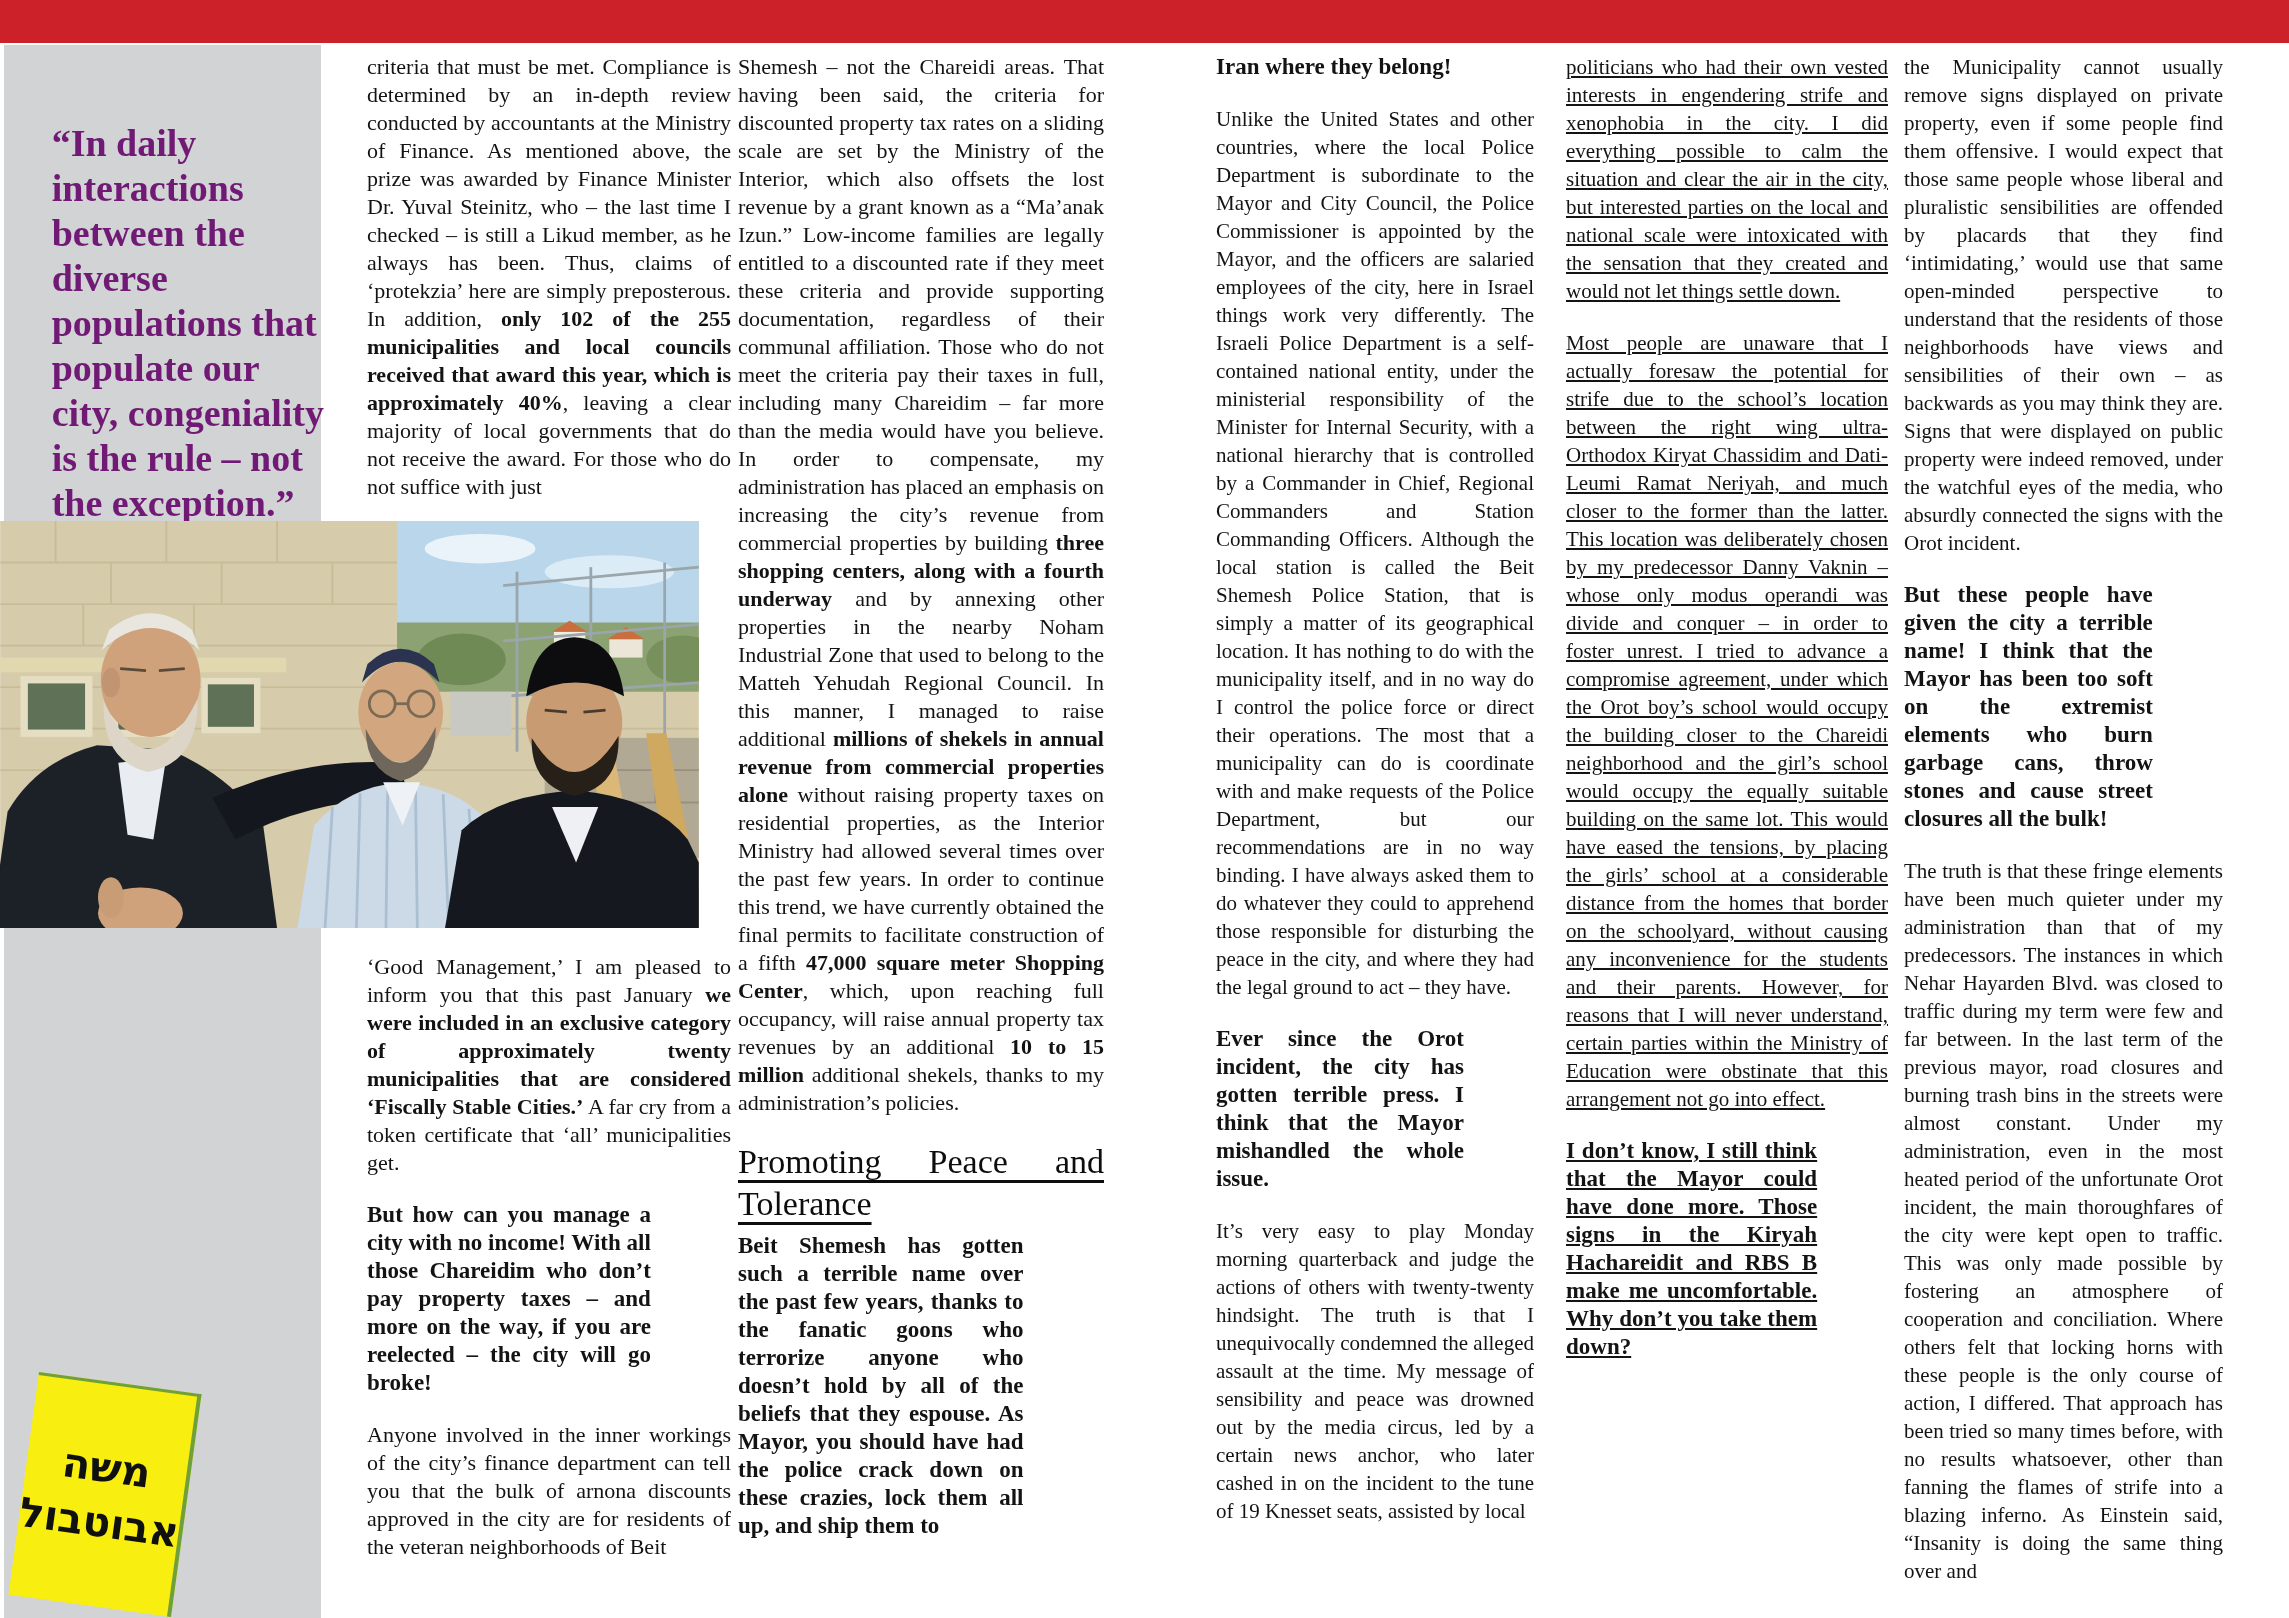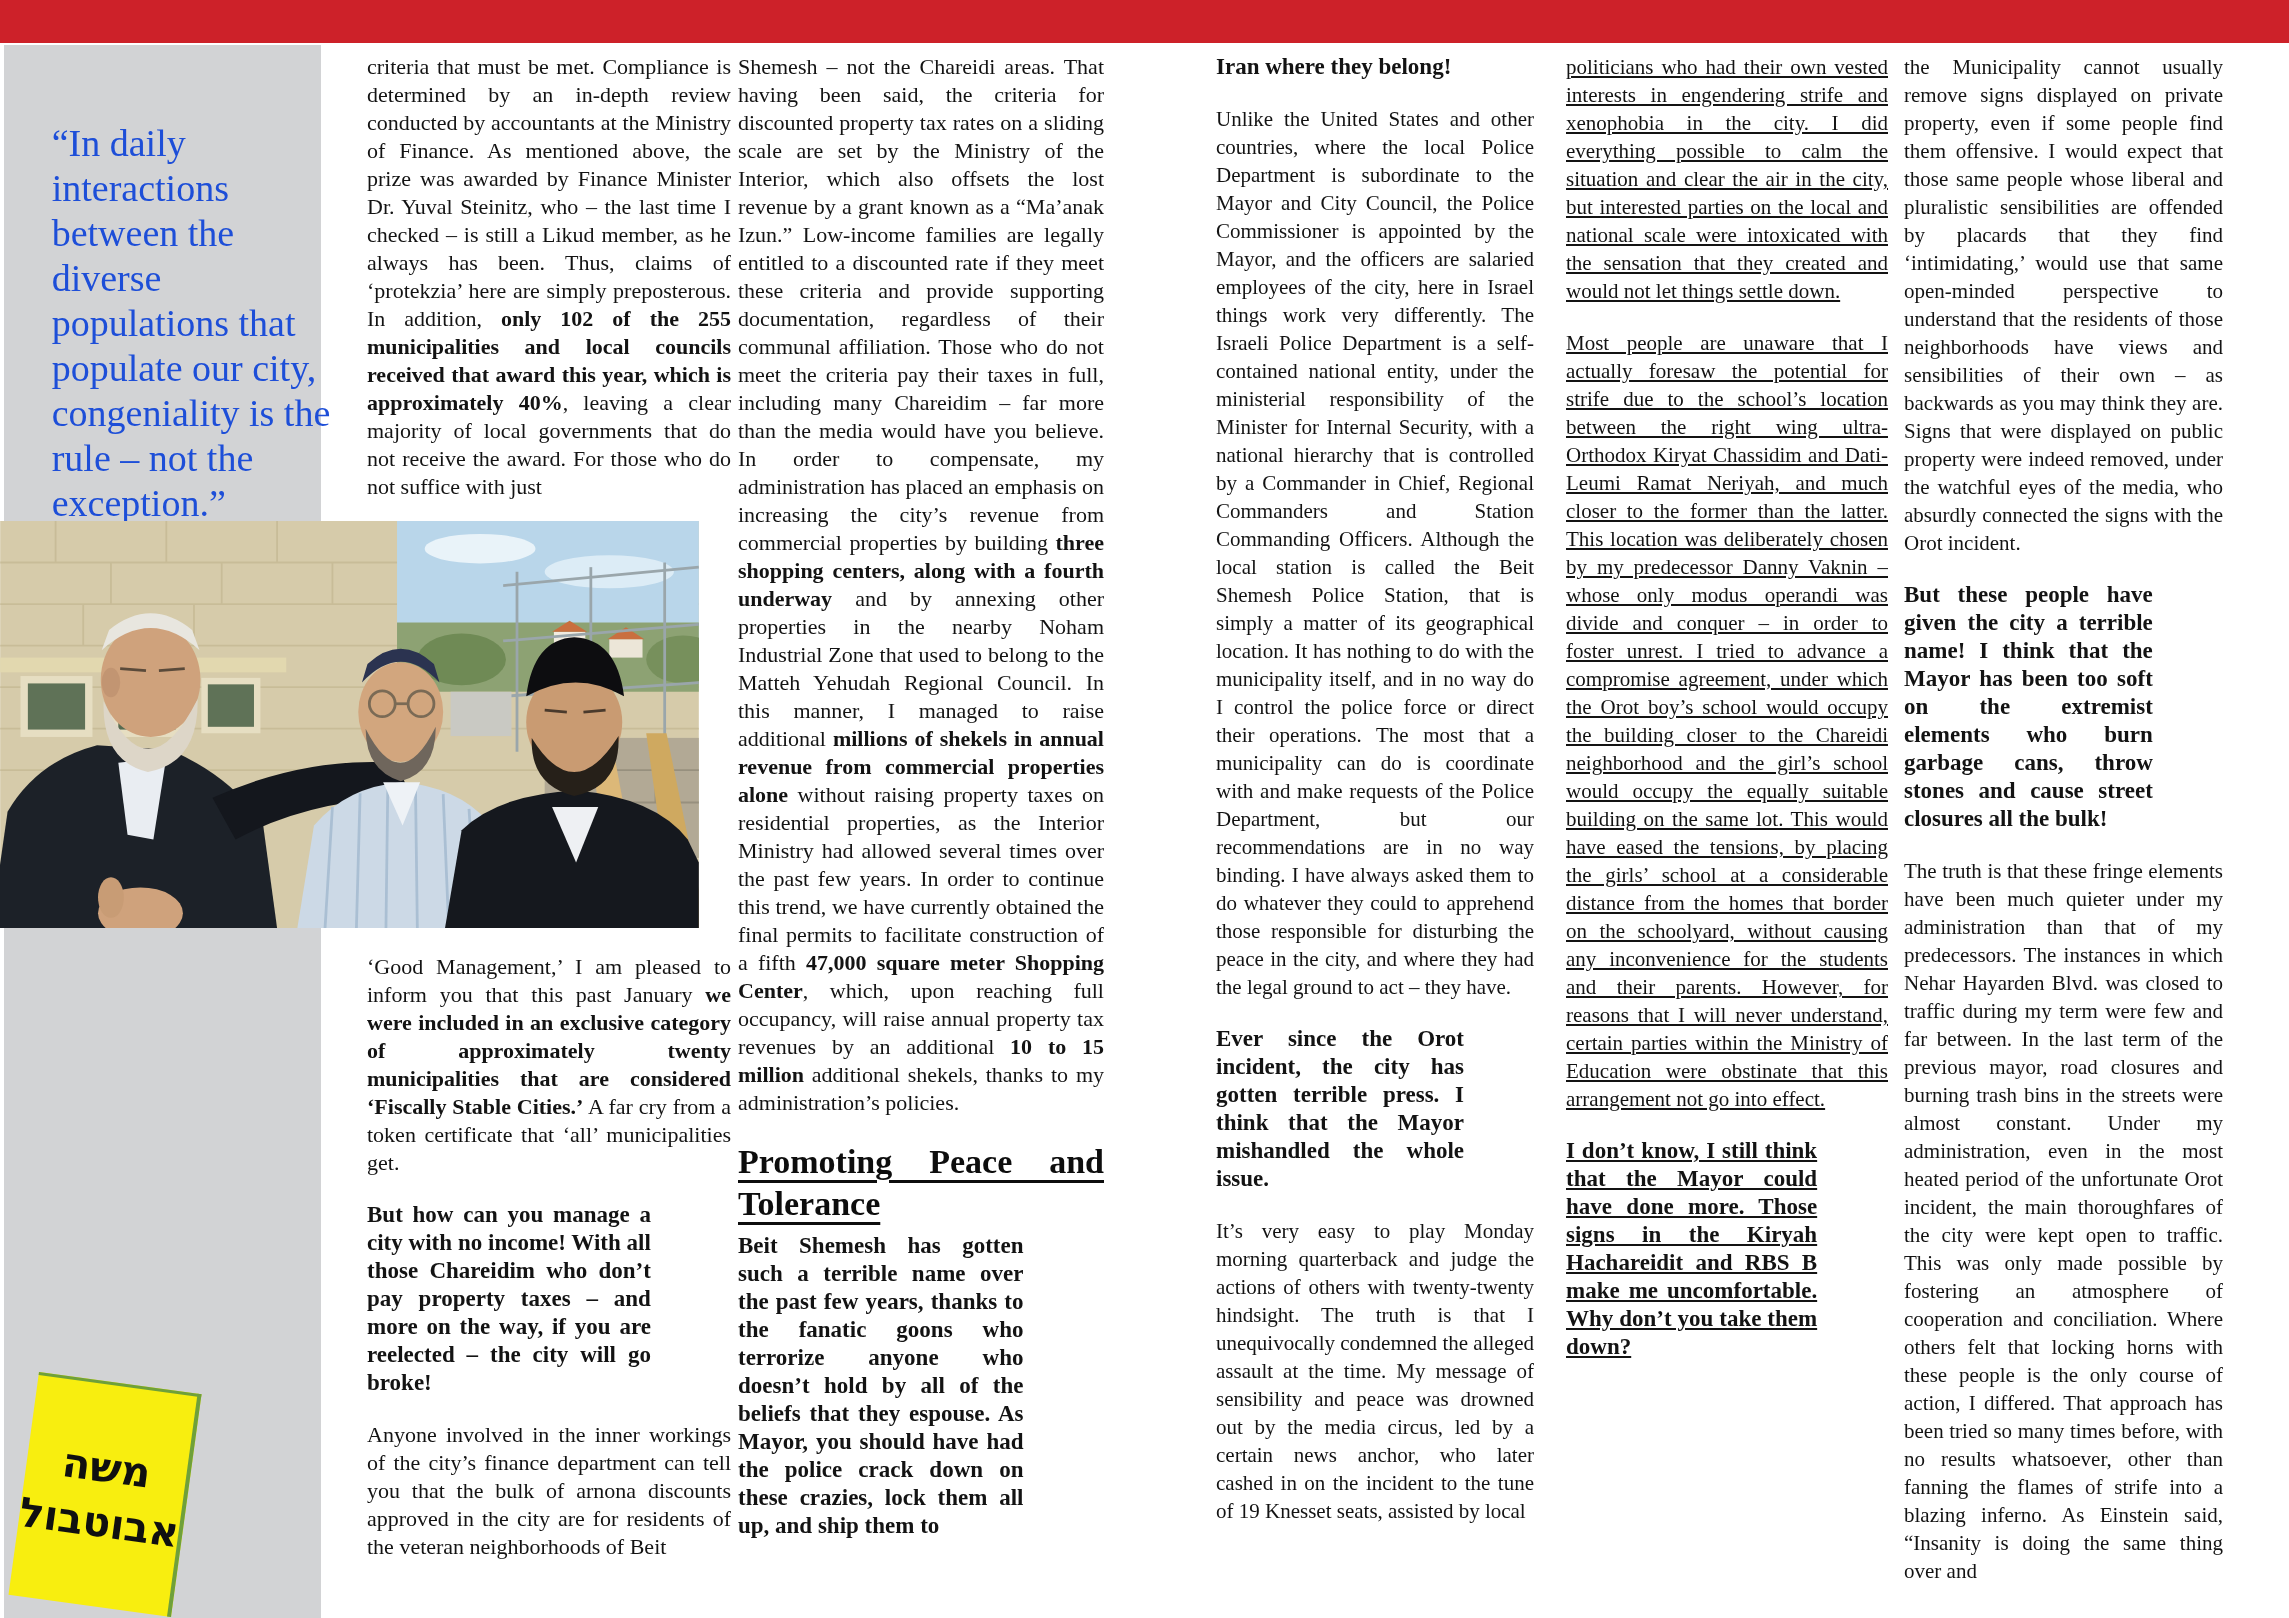--- a/index.html
+++ b/index.html
@@ -1,35 +1,35 @@
 <!DOCTYPE html>
 <html style="font-size:14.8px"><head>
 <meta charset="utf-8">
 <style>
   html,body{margin:0;padding:0;background:#ffffff;}
   body{width:2290px;height:1619px;font-family:"Liberation Serif","DejaVu Serif",serif;}
   .page{position:relative;width:2290px;height:1619px;background:#ffffff;overflow:hidden;}
   .topbar{position:absolute;left:0;top:0;width:2290px;height:43px;background:#cd2129;}
   .sidebar{position:absolute;left:3.7px;top:45px;width:317px;height:1574px;background:#d2d3d5;}
   .pullquote{margin:0;position:absolute;left:48px;top:76px;width:279px;
-             font-weight:normal;font-size:38px;line-height:45px;color:#1d4ed8;}
+             font-weight:bold;font-size:38px;line-height:45px;color:#701a75;}
   .photo{position:absolute;left:0;top:521px;width:699px;height:407px;margin:0;}
   .photo svg{display:block;}
   .col{position:absolute;text-align:justify;color:#131313;overflow:hidden;}
   .wide{font-size:22px;line-height:28px;}
   .narrow{font-size:21px;line-height:28px;}
   .col1a{left:367px;top:53px;width:364px;height:473px;}
   .col1b{left:367px;top:953px;width:364px;height:665px;}
   .col2{left:738px;top:53px;width:366px;height:1566px;}
   .col3{left:1216px;top:53px;width:318px;height:1566px;}
   .col4{left:1566px;top:53px;width:322px;height:1566px;text-decoration:underline;}
   .col5{left:1904px;top:53px;width:319px;height:1566px;}
   .col p{margin:0 0 24px 0;}
   .col p.q{font-weight:bold;width:78%;font-size:23px;line-height:28px;}
-  .col h2{margin:5.5px 0 7.4px 0;font-size:34px;line-height:42px;font-weight:bold;color:#0d0d0d;}
+  .col h2{margin:5.5px 0 7.4px 0;font-size:34px;line-height:42px;font-weight:normal;color:#0d0d0d;}
   .col h2 span{text-decoration:underline;text-decoration-thickness:2.8px;text-underline-offset:6.5px;}
   .note{position:absolute;left:23px;top:1382px;width:164px;height:225px;background:#f8ee0f;
         transform:rotate(7.8deg);border-top:3.7px solid #6fa03a;border-right:4.6px solid #6fa03a;
         box-sizing:border-box;display:flex;flex-direction:column;justify-content:center;
         align-items:center;gap:7.4px;}
   .note-line{font-family:"DejaVu Sans",sans-serif;font-weight:bold;font-size:41px;
              line-height:1.15;color:#101010;direction:rtl;}
 </style>
 </head>
 <body>

